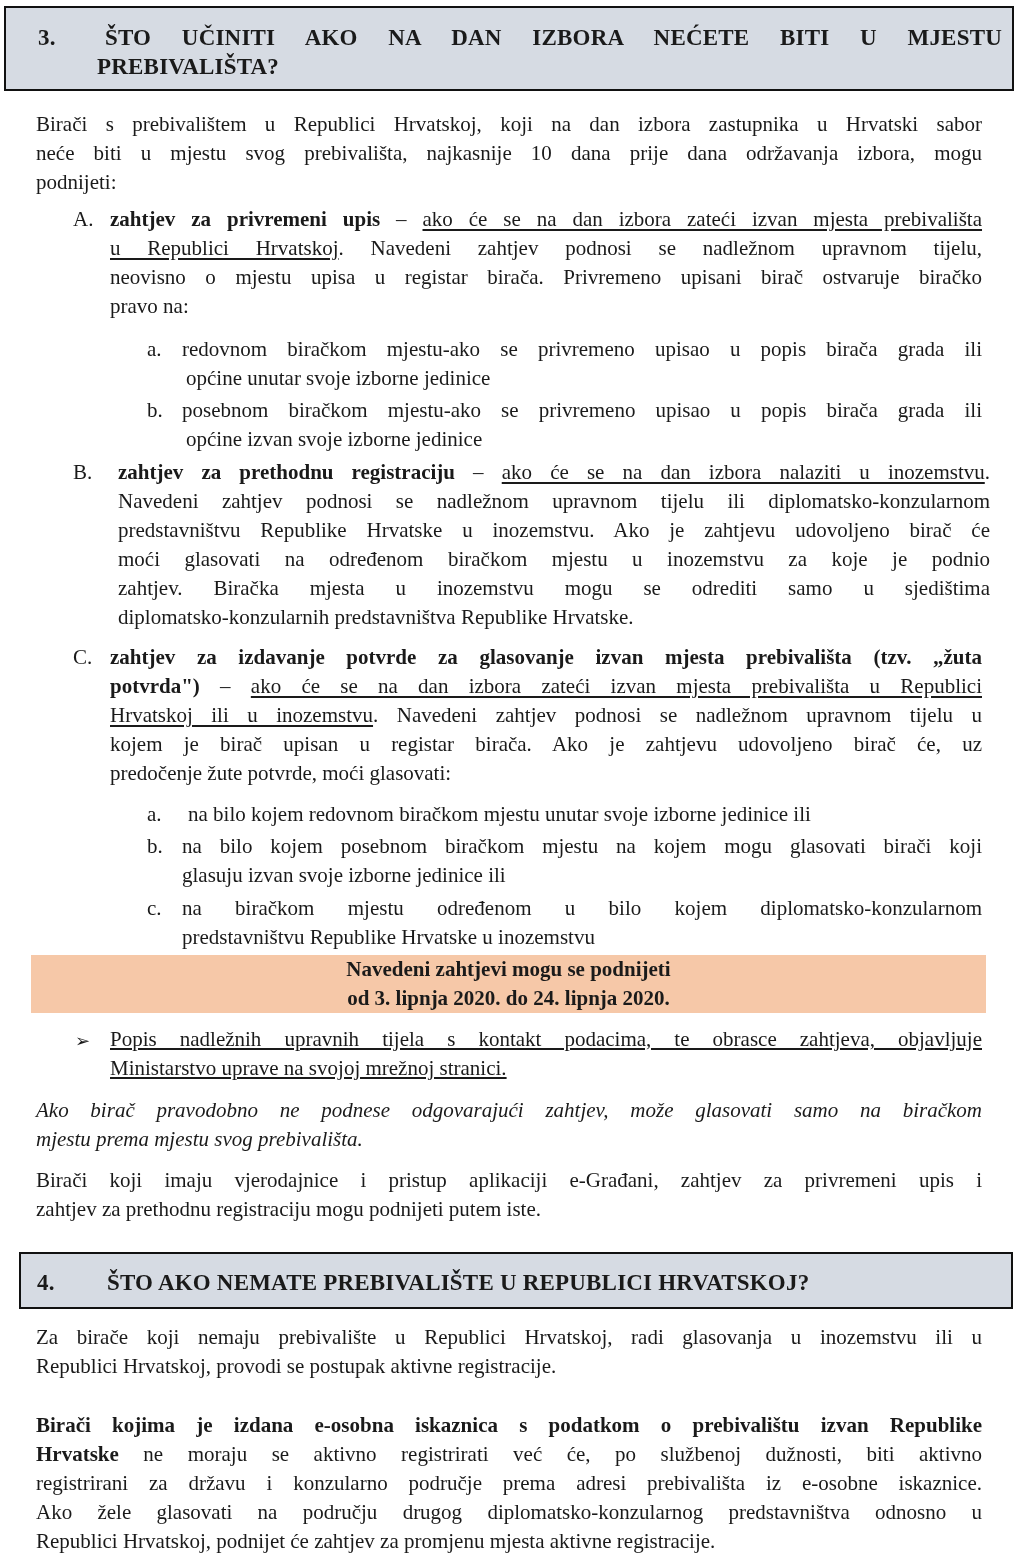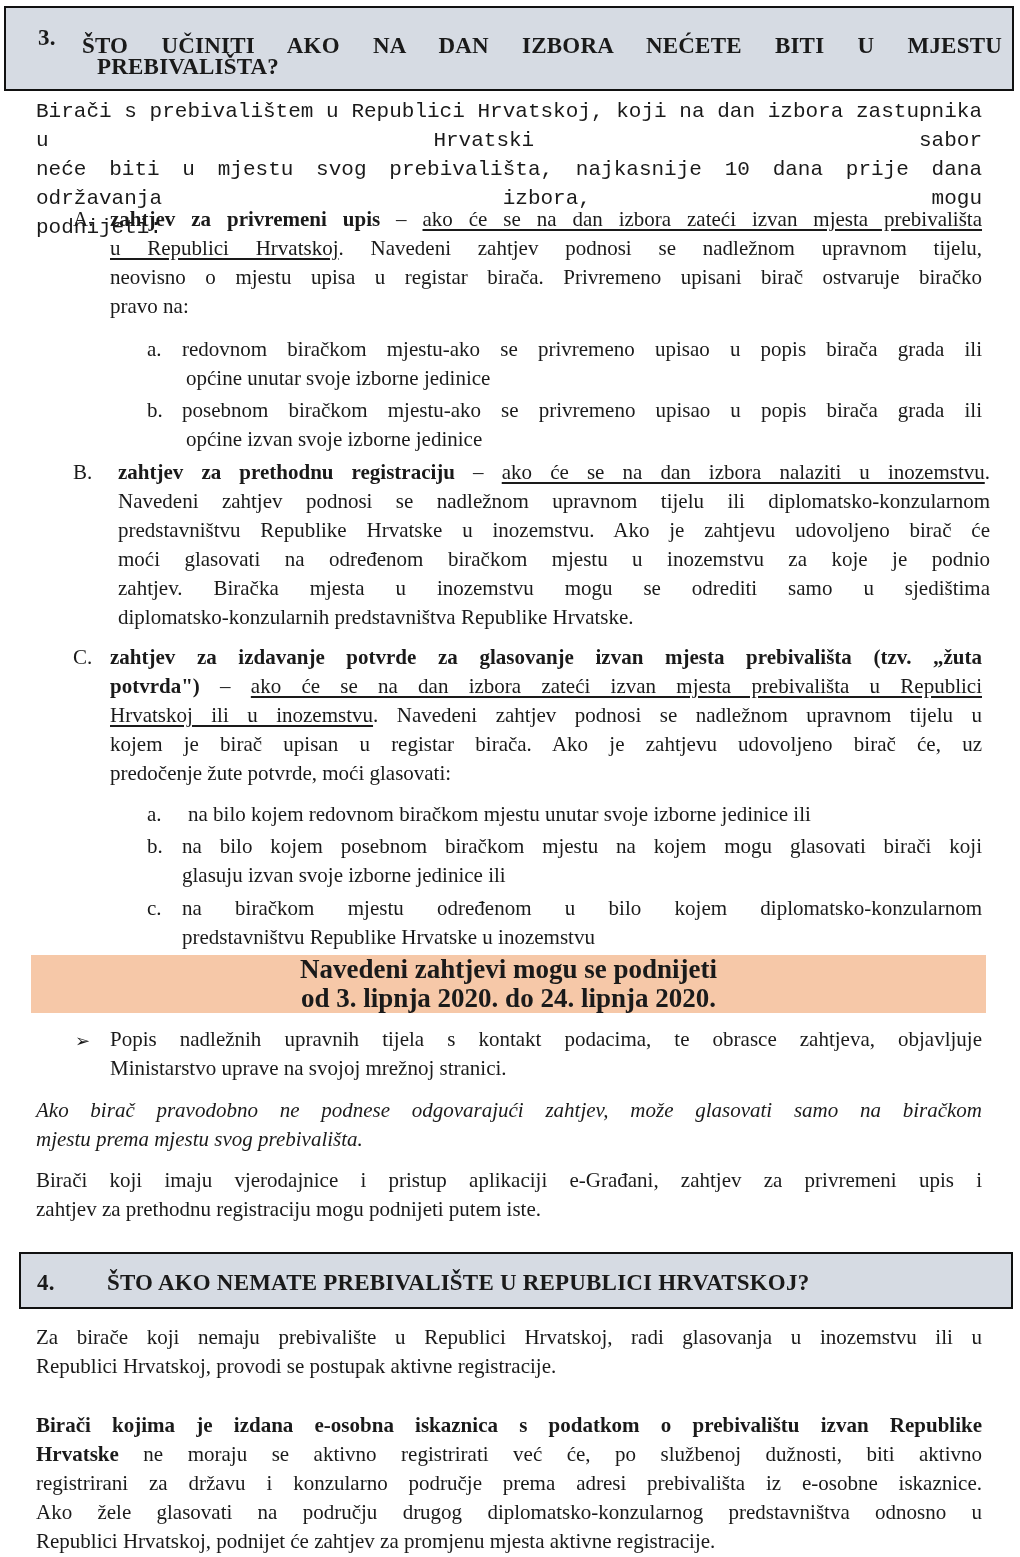--- a/index.html
+++ b/index.html
@@ -9,47 +9,47 @@
     color: #1a1a1a; font-size: 21px; line-height: 29px;
   }
   .hdr {
     position: absolute; background: #d6dbe3; border: 2px solid #111;
     font-weight: bold; font-size: 23px; letter-spacing: 0.2px; box-sizing: border-box;
   }
   .hdr .num { position: absolute; }
   .hdr .t1 { position: absolute; }
   #h3 { left: 4px; top: 6px; width: 1010px; height: 85px; }
   #h3 .num { left: 32px; top: 15px; }
-  #h3 .t1 { left: 76px; top: 15px; right: 10px; text-align: justify; text-align-last: justify; margin-top: 8px; }
+  #h3 .t1 { left: 99px; top: 15px; right: 10px; text-align: justify; text-align-last: justify; }
   #h3 .t2 { position: absolute; left: 91px; top: 44px; }
   #h4 { left: 19px; top: 1252px; width: 994px; height: 57px; }
   #h4 .num { left: 16px; top: 14px; }
   #h4 .t1 { left: 86px; top: 14px; }
   .p { position: absolute; left: 36px; width: 946px; text-align: justify; }
   .jl span { display: block; text-align: justify; text-align-last: justify; }
   .jl span.last { text-align-last: left; }
   .item { position: absolute; }
   .lbl { position: absolute; }
   u { text-decoration: underline; text-underline-offset: 3px; }
   .hl {
     position: absolute; left: 31px; top: 955px; width: 955px; height: 58px;
-    background: #f6c8a8; text-align: center; font-weight: bold; font-size: 27px; line-height: 29px;
+    background: #f6c8a8; text-align: center; font-weight: bold; font-size: 21px; line-height: 29px;
   }
   .bullet { position: absolute; left: 75px; top: 1027px; font-size: 18px; }
 </style>
 </head>
 <body>
 
 <div class="hdr" id="h3">
   <span class="num">3.</span>
   <span class="t1">ŠTO UČINITI AKO NA DAN IZBORA NEĆETE BITI U MJESTU</span>
   <span class="t2">PREBIVALIŠTA?</span>
 </div>
 
-<div class="p jl" style="top:97px;font-family:Liberation Mono, monospace;">
+<div class="p jl" style="top:110px;">
   <span>Birači s prebivalištem u Republici Hrvatskoj, koji na dan izbora zastupnika u Hrvatski sabor</span>
   <span>neće biti u mjestu svog prebivališta, najkasnije 10 dana prije dana održavanja izbora, mogu</span>
   <span class="last">podnijeti:</span>
 </div>
 
 <div>
   <span class="lbl" style="left:73px; top:205px;">A.</span>
   <div class="item jl" style="left:110px; top:205px; width:872px;">
     <span><b>zahtjev za privremeni upis</b><span style="display:inline"> – </span><u>ako će se na dan izbora zateći izvan mjesta prebivališta</u></span>
     <span><u>u Republici Hrvatskoj</u><span style="display:inline">. Navedeni zahtjev podnosi se nadležnom upravnom tijelu,</span></span>
@@ -114,21 +114,21 @@
     </div>
   </div>
 </div>
 
 <div class="hl">
   <div>Navedeni zahtjevi mogu se podnijeti</div>
   <div>od 3. lipnja 2020. do 24. lipnja 2020.</div>
 </div>
 
 <span class="bullet">➢</span>
-<div class="item jl" style="left:110px; top:1025px; width:872px;">
+<div class="item jl" style="left:110px; top:1025px; width:872px;text-decoration:underline;">
   <span>Popis nadležnih upravnih tijela s kontakt podacima, te obrasce zahtjeva, objavljuje</span>
   <span class="last">Ministarstvo uprave na svojoj mrežnoj stranici.</span>
 </div>
 
 <div class="p jl" style="top:1096px;font-style:italic;">
   <span>Ako birač pravodobno ne podnese odgovarajući zahtjev, može glasovati samo na biračkom</span>
   <span class="last">mjestu prema mjestu svog prebivališta.</span>
 </div>
 
 <div class="p jl" style="top:1166px;">

